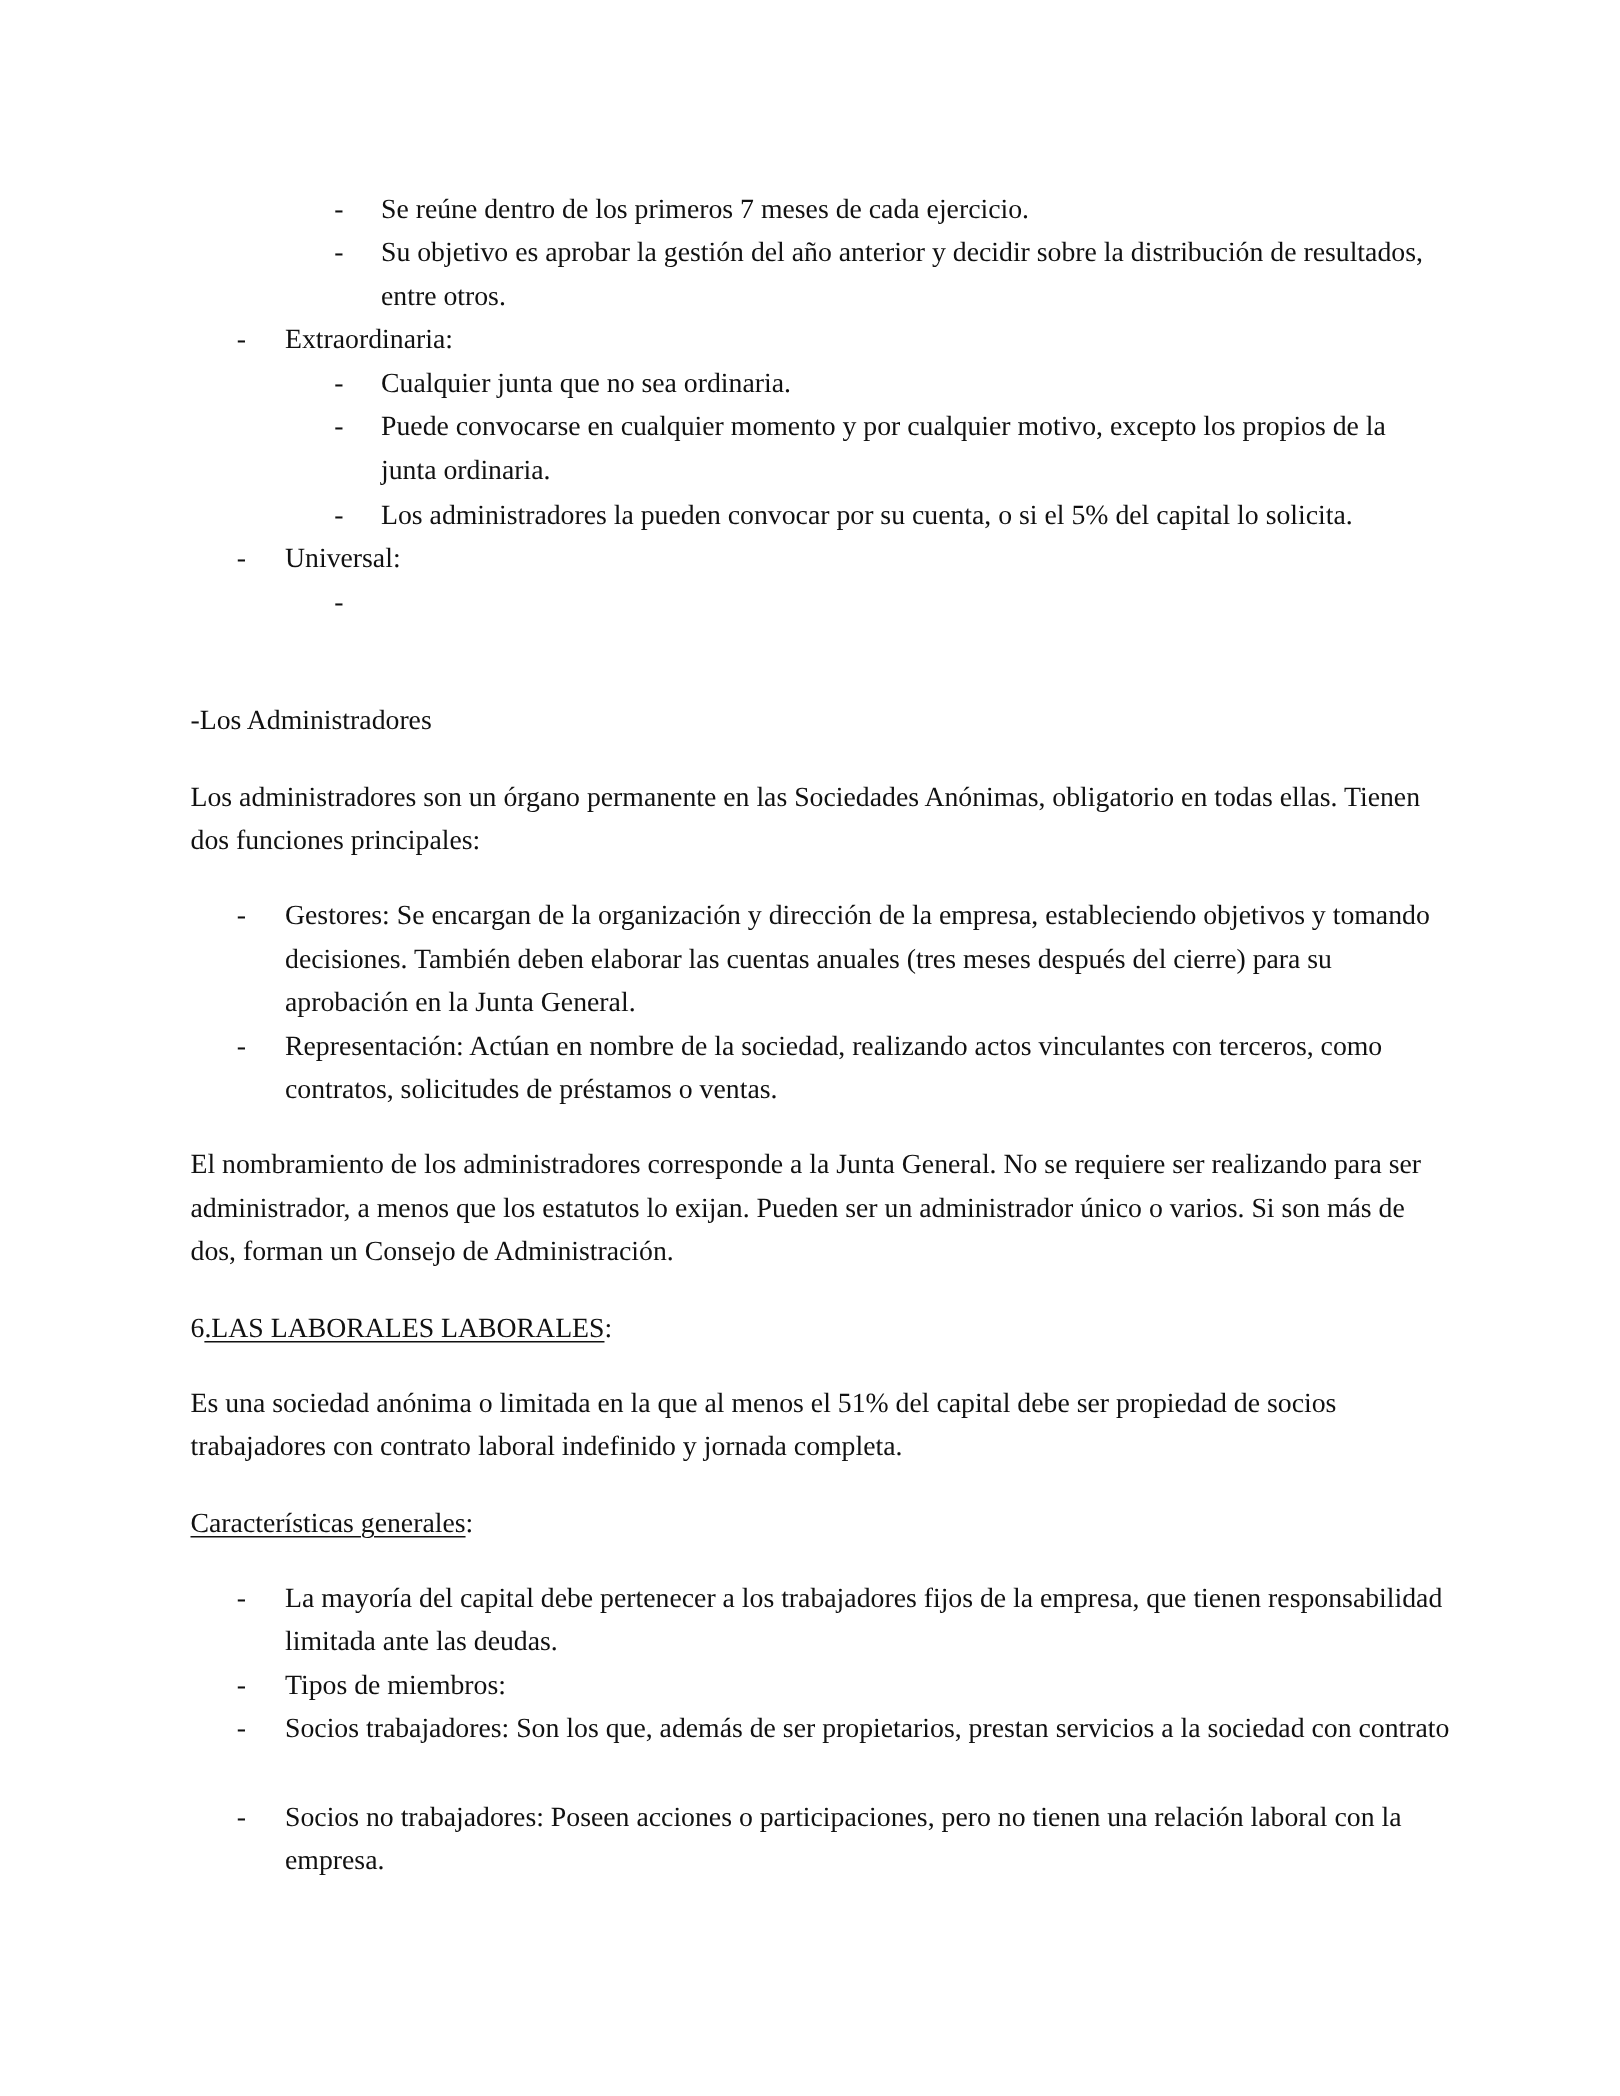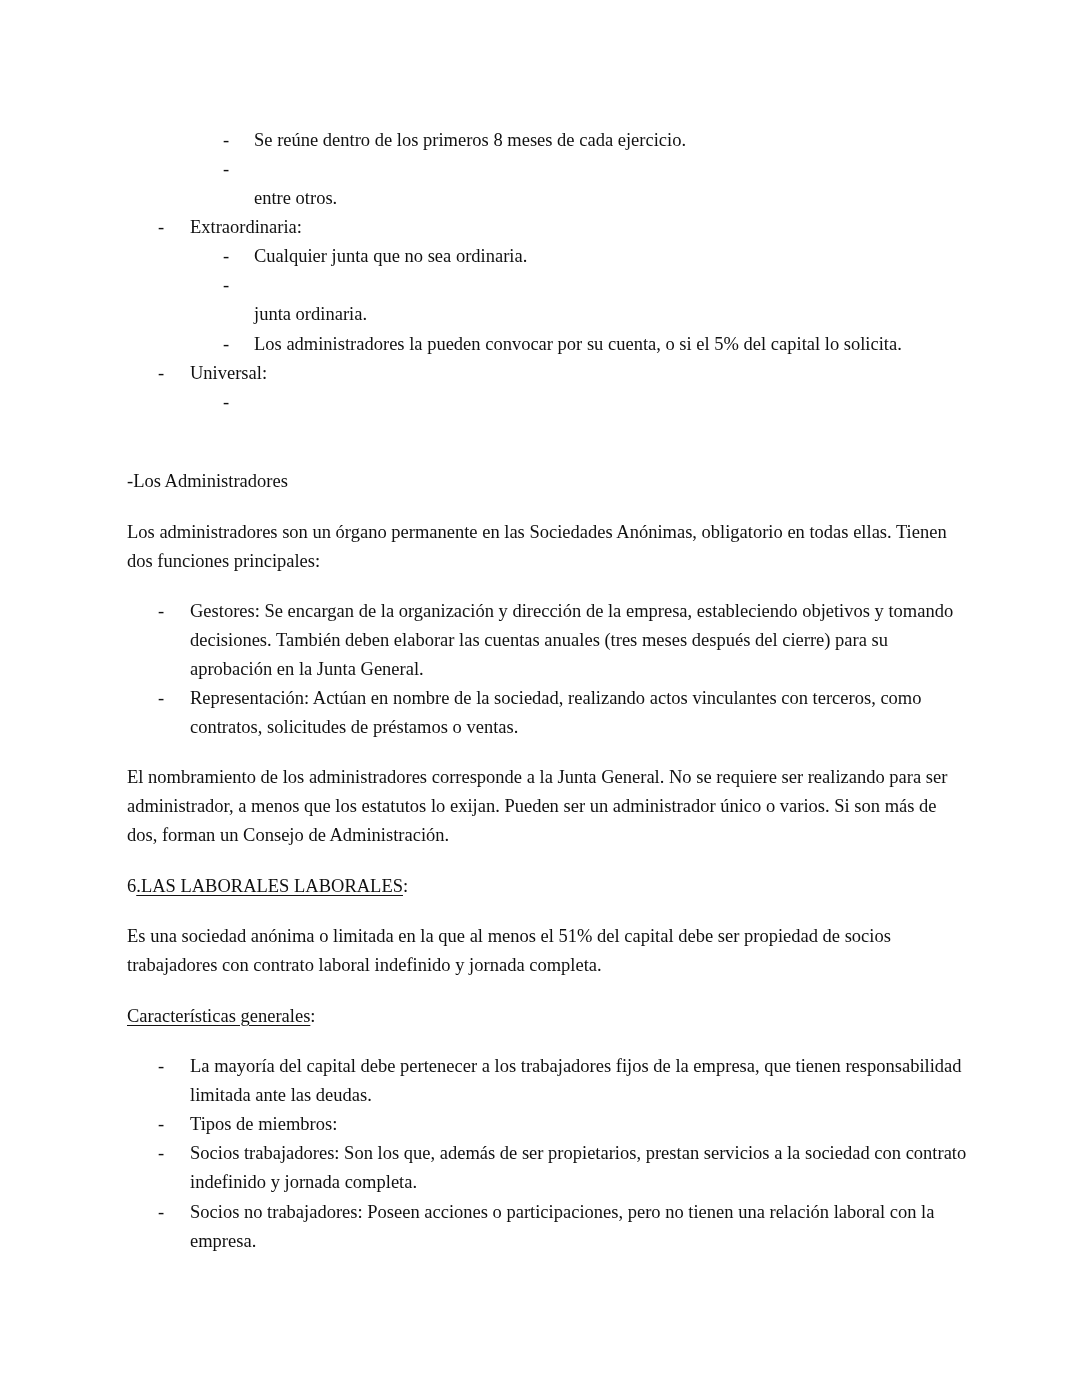--- a/index.html
+++ b/index.html
@@ -41,32 +41,34 @@
       text-decoration: underline;
       text-underline-offset: 3px;
     }
   </style>
 </head>
 <body>
 
 <div class="page">
 
   <span class="dash" style="left:220px; top:126px;">-</span>
-  <span class="line" style="left:254px; top:126px;">Se reúne dentro de los primeros 8 meses de cada ejercicio.</span>
+  <span class="line" style="left:254px; top:126px;">Se reúne dentro de los primeros 7 meses de cada ejercicio.</span>
 
   <span class="dash" style="left:220px; top:155px;">-</span>
+  <span class="line" style="left:254px; top:155px;">Su objetivo es aprobar la gestión del año anterior y decidir sobre la distribución de resultados,</span>
   <span class="line" style="left:254px; top:184px;">entre otros.</span>
 
   <span class="dash" style="left:155px; top:213px;">-</span>
   <span class="line" style="left:190px; top:213px;">Extraordinaria:</span>
 
   <span class="dash" style="left:220px; top:242px;">-</span>
   <span class="line" style="left:254px; top:242px;">Cualquier junta que no sea ordinaria.</span>
 
   <span class="dash" style="left:220px; top:271px;">-</span>
+  <span class="line" style="left:254px; top:271px;">Puede convocarse en cualquier momento y por cualquier motivo, excepto los propios de la</span>
   <span class="line" style="left:254px; top:300px;">junta ordinaria.</span>
 
   <span class="dash" style="left:220px; top:330px;">-</span>
   <span class="line" style="left:254px; top:330px;">Los administradores la pueden convocar por su cuenta, o si el 5% del capital lo solicita.</span>
 
   <span class="dash" style="left:155px; top:359px;">-</span>
   <span class="line" style="left:190px; top:359px;">Universal:</span>
 
   <span class="dash" style="left:220px; top:388px;">-</span>
 
@@ -97,19 +99,18 @@
 
   <span class="dash" style="left:155px; top:1052px;">-</span>
   <span class="line" style="left:190px; top:1052px;">La mayoría del capital debe pertenecer a los trabajadores fijos de la empresa, que tienen responsabilidad</span>
   <span class="line" style="left:190px; top:1081px;">limitada ante las deudas.</span>
 
   <span class="dash" style="left:155px; top:1110px;">-</span>
   <span class="line" style="left:190px; top:1110px;">Tipos de miembros:</span>
 
   <span class="dash" style="left:155px; top:1139px;">-</span>
   <span class="line" style="left:190px; top:1139px;">Socios trabajadores: Son los que, además de ser propietarios, prestan servicios a la sociedad con contrato</span>
-  <span class="line" style="left:190px; top:1168px;">indefinido y jornada completa.</span>
 
   <span class="dash" style="left:155px; top:1198px;">-</span>
   <span class="line" style="left:190px; top:1198px;">Socios no trabajadores: Poseen acciones o participaciones, pero no tienen una relación laboral con la</span>
   <span class="line" style="left:190px; top:1227px;">empresa.</span>
 
 </div>
 
 </body></html>

